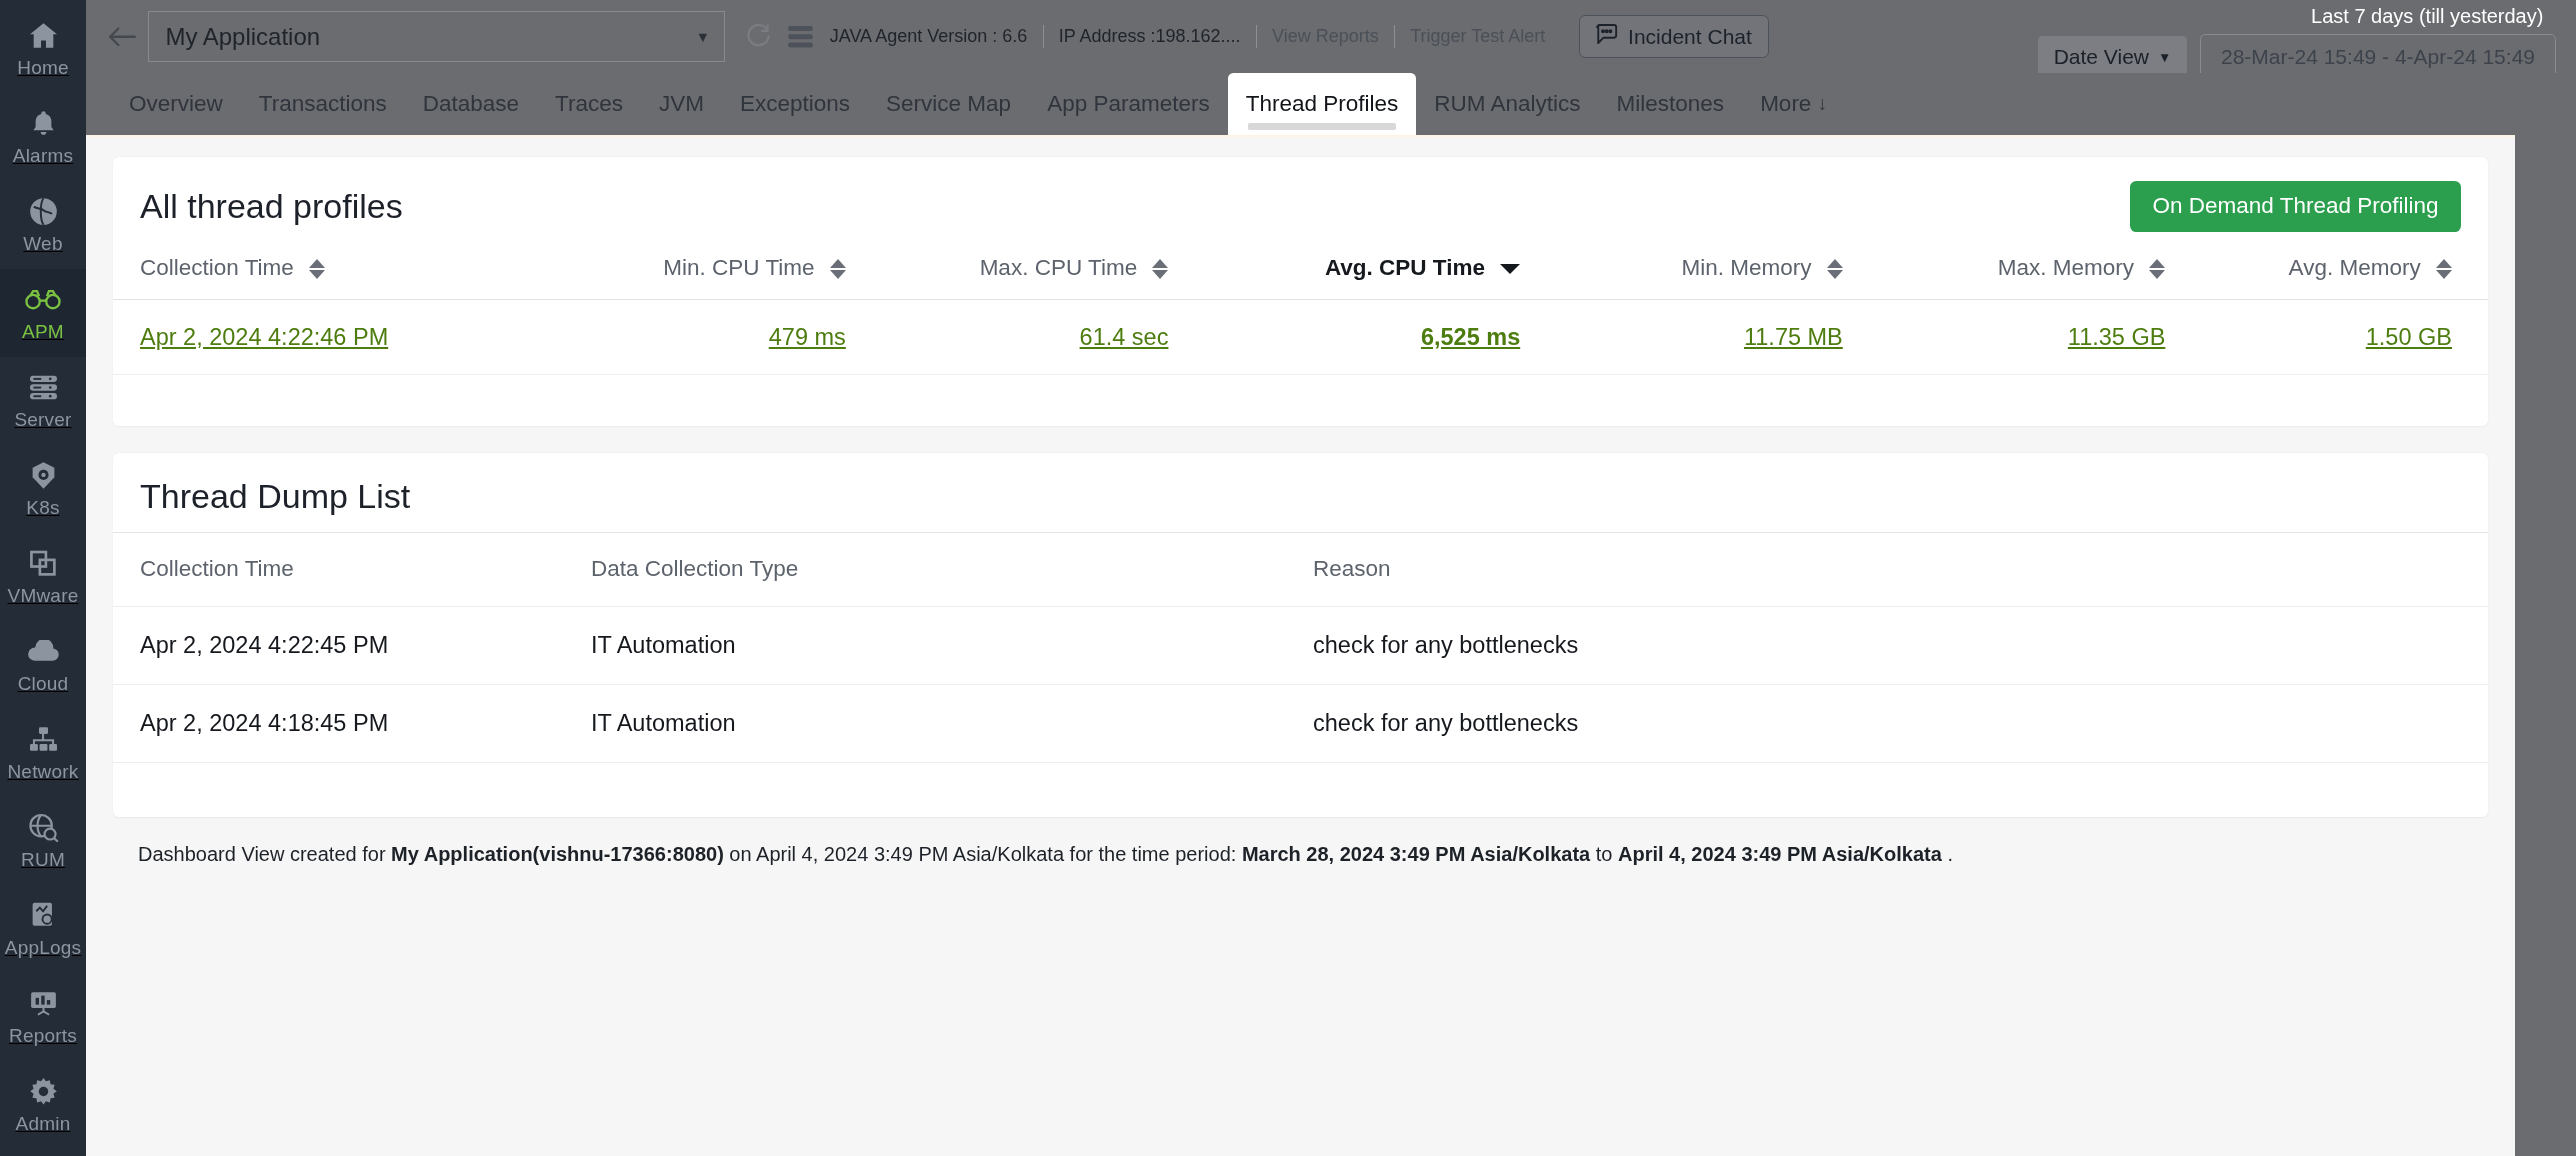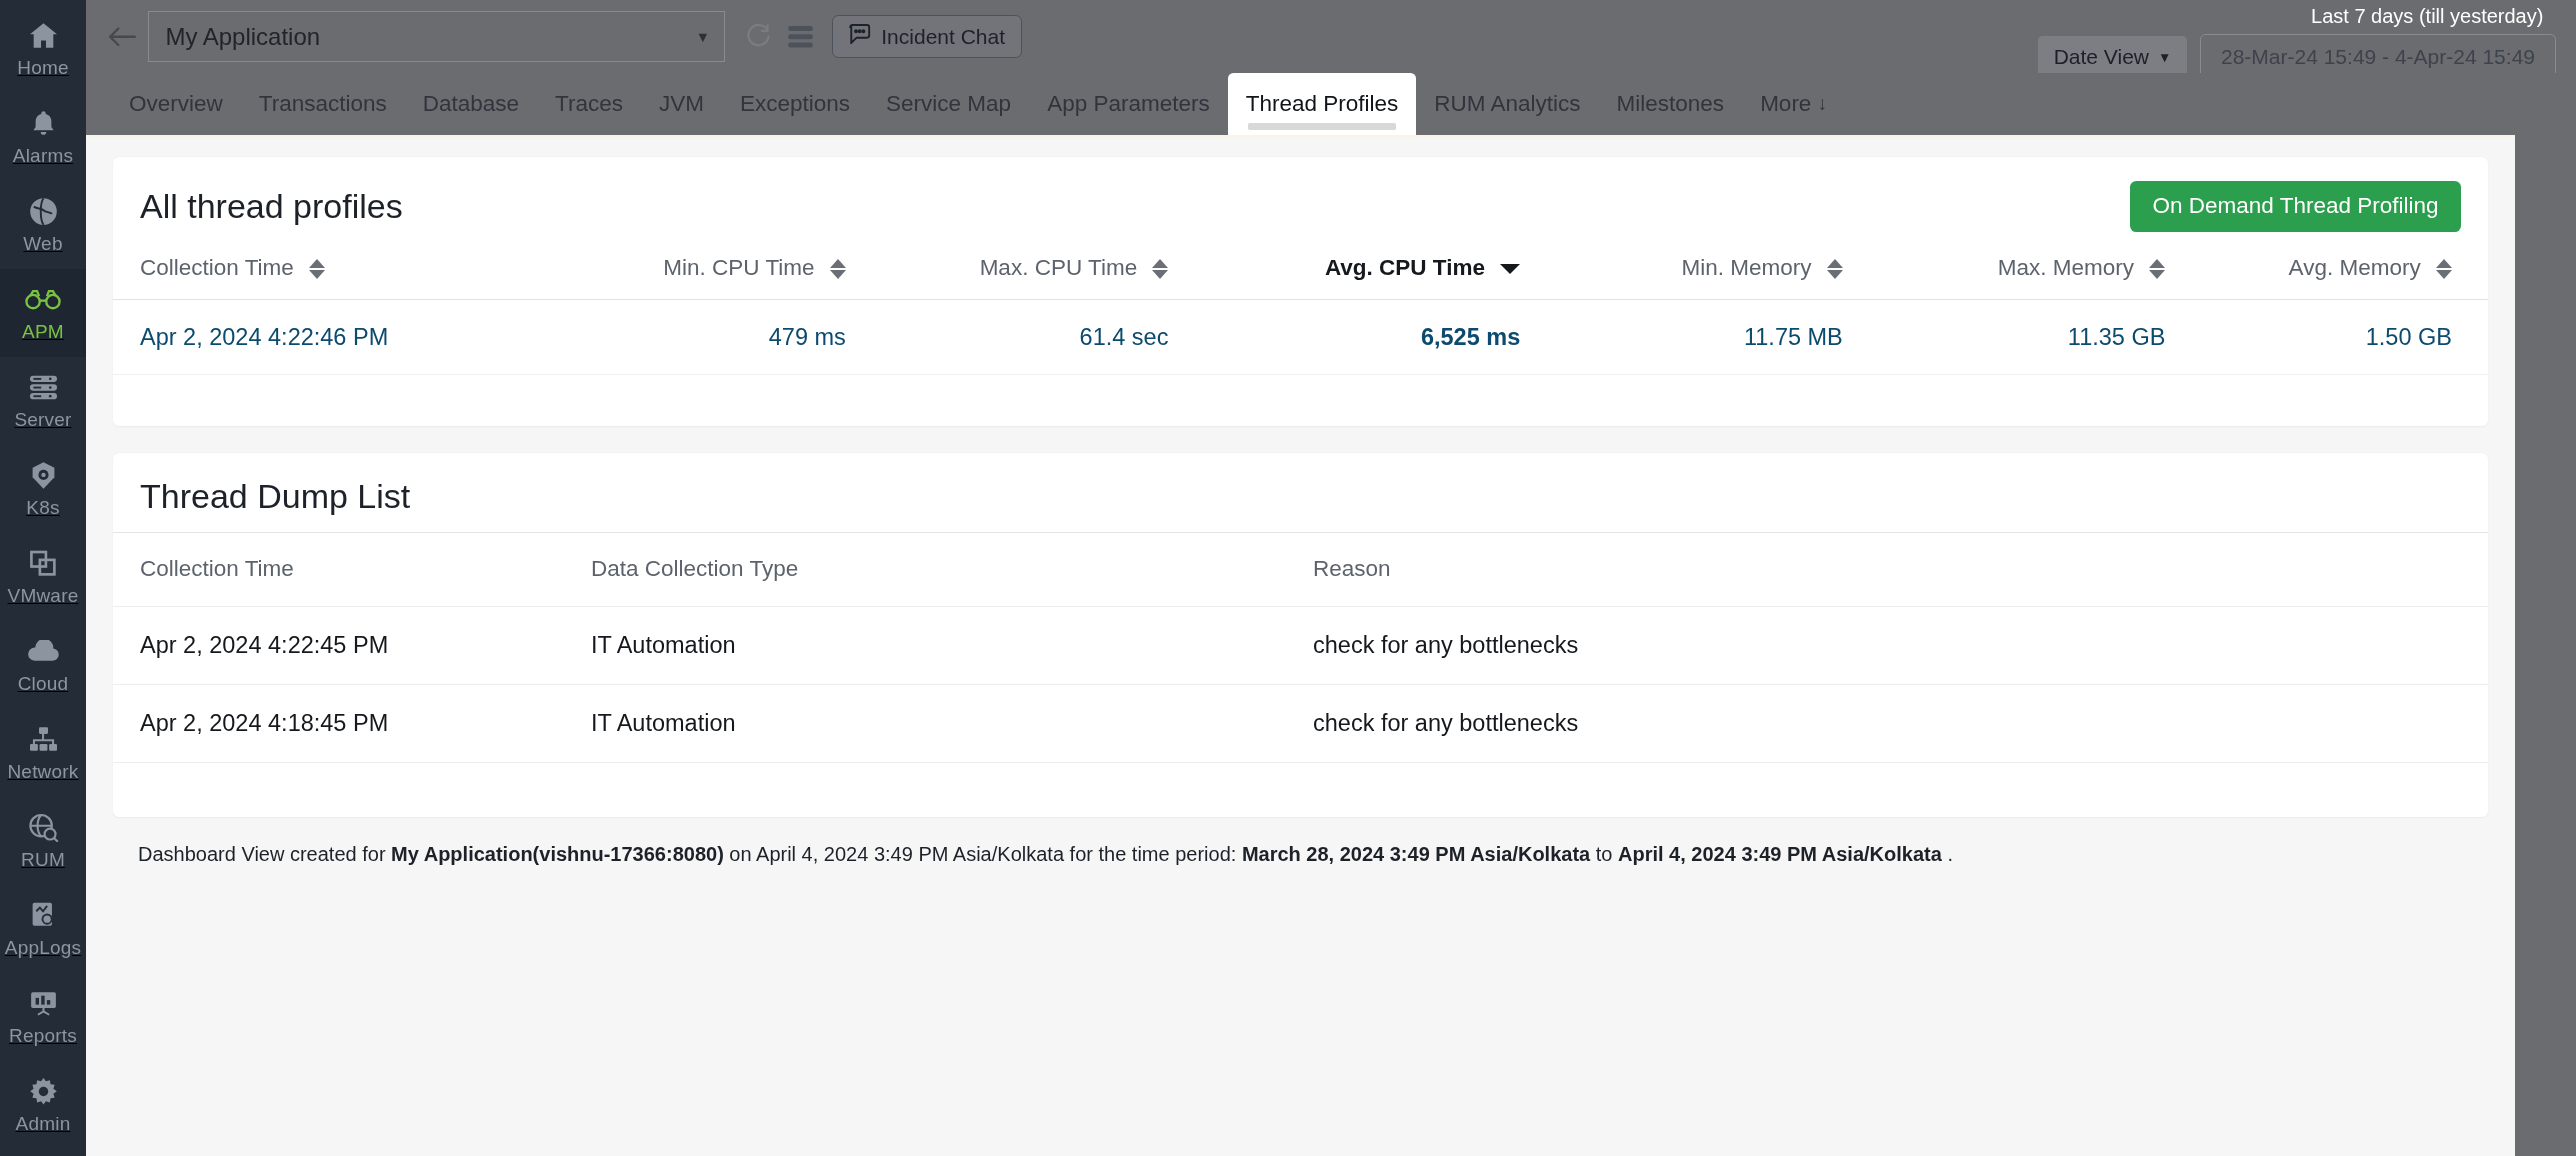--- a/index.html
+++ b/index.html
@@ -177,25 +177,26 @@
     font-size: 22.5px; font-weight: 400; color: #5d636c;
     padding: 12.6px 0 18px 0;
     text-align: right;
     border-bottom: 1.8px solid #e2e2e2;
     white-space: nowrap;
   }
   .tbl-a th.left { text-align: left; padding-left: 27px; }
   .tbl-a th.last { padding-right: 36px; }
   .tbl-a th.sorted { color: #15181d; font-weight: 600; }
   .tbl-a td {
-    font-size: 23.5px; color: #0c4a6e;
+    font-size: 23.5px; color: #4d7c0f;
     padding: 23.5px 0;
     text-align: right;
     border-bottom: 0.9px solid #efefef;
     white-space: nowrap;
+    text-decoration: underline;
   }
   .tbl-a td.left { text-align: left; padding-left: 27px; }
   .tbl-a td.last { padding-right: 36px; }
   .tbl-a td.bold { font-weight: 700; }
 
   .sorter { display: inline-flex; flex-direction: column; gap: 1.8px; margin-left: 9px; vertical-align: middle; cursor: pointer;}
   .sorter i { display:block; width:0; height:0; border-left: 8px solid transparent; border-right: 8px solid transparent; }
   .sorter i.up { border-bottom: 9px solid #6a6f77; }
   .sorter i.dn { border-top: 9px solid #6a6f77; }
   .caret-solid { display:inline-block; width:0;height:0; margin-left:9px; vertical-align: middle;
@@ -406,20 +407,29 @@
         </span>
         <span class="tb-icon">
           <svg width="27" height="23.5" viewBox="0 0 24 21" fill="#4d5159">
             <rect x="1" y="1" width="22" height="4.4" rx="2"></rect>
               <rect x="1" y="8.3" width="22" height="4.4" rx="2"></rect>
               <rect x="1" y="15.6" width="22" height="4.4" rx="2"></rect>
           </svg>
         </span>
       </div>
 
+      <div class="tb-meta">
+        <span class="tb-meta-item first">JAVA Agent Version : 6.6</span>
+        <span class="tb-sep"></span>
+        <span class="tb-meta-item">IP Address :198.162....</span>
+        <span class="tb-sep"></span>
+        <span class="tb-meta-item muted">View Reports</span>
+        <span class="tb-sep"></span>
+        <span class="tb-meta-item muted">Trigger Test Alert</span>
+      </div>
 
       <div class="incident-chat">
         <span>
           <svg width="23.5" height="20" viewBox="0 0 22 19" fill="none" stroke="#1d222a" stroke-width="1.8">
             <path d="M1 3a2 2 0 0 1 2-2h14a2 2 0 0 1 2 2v8a2 2 0 0 1-2 2H7l-5 5V3z"></path>
             <circle cx="6.5" cy="7" r="1" fill="#1d222a"></circle>
               <circle cx="10" cy="7" r="1" fill="#1d222a"></circle>
               <circle cx="13.5" cy="7" r="1" fill="#1d222a"></circle>
           </svg>
         </span>

